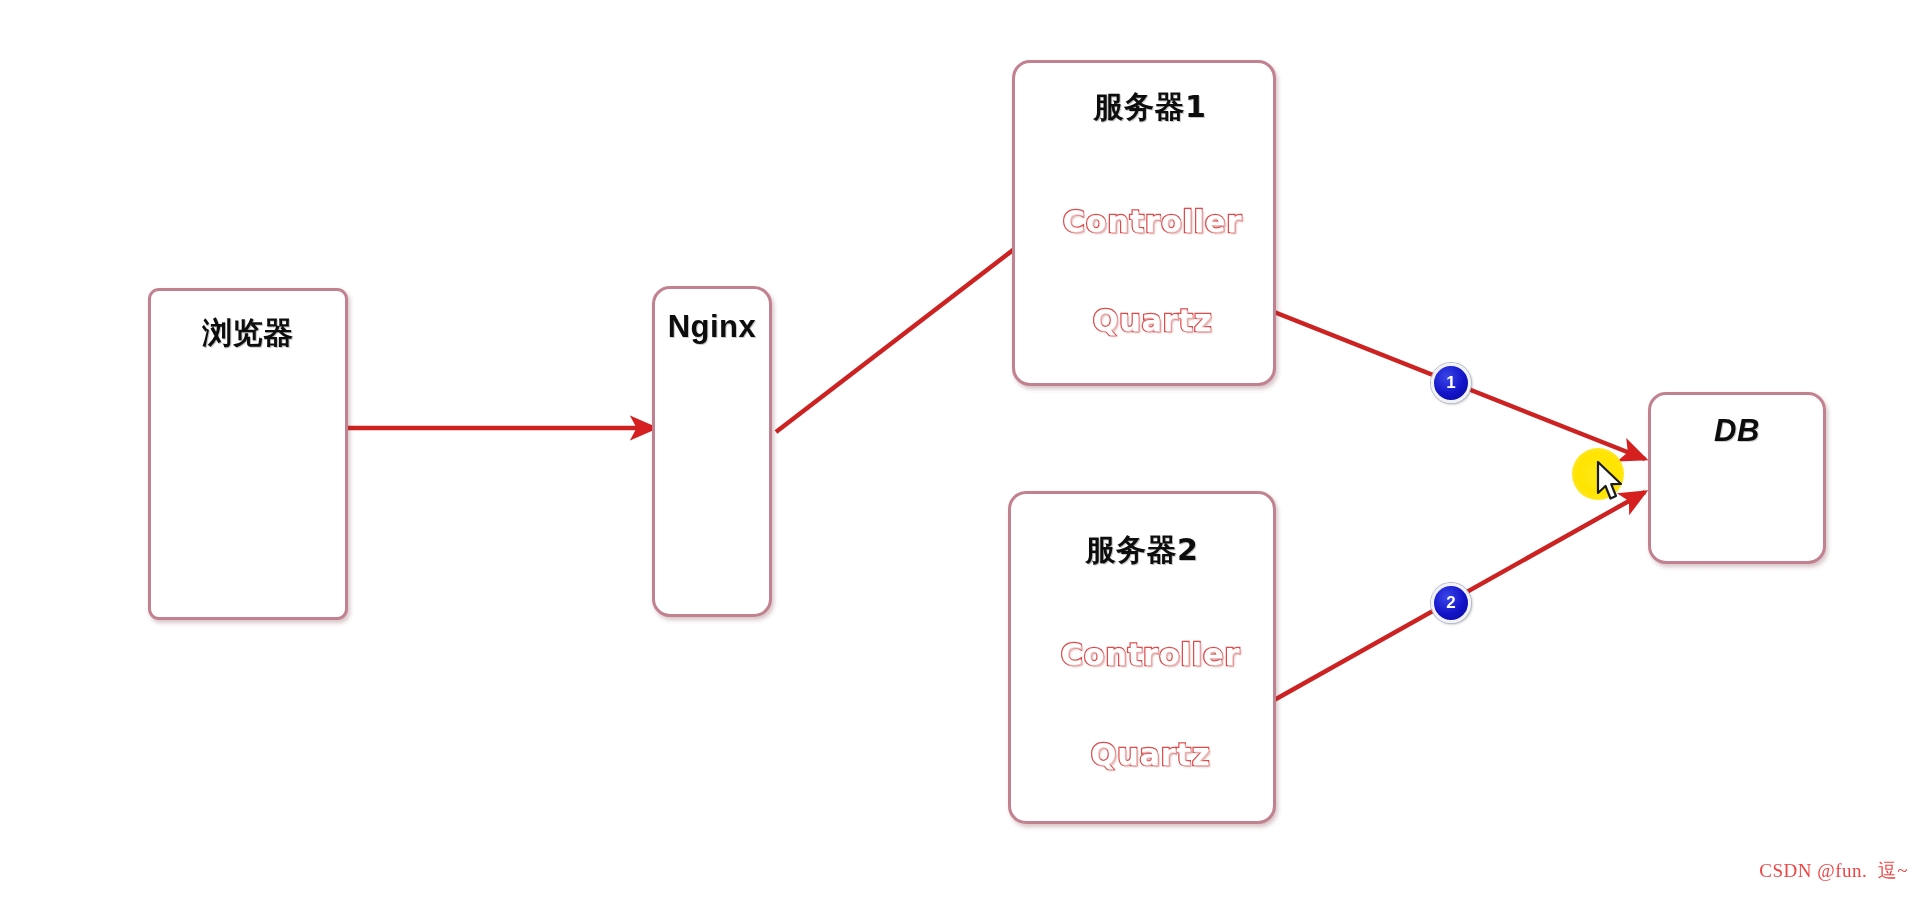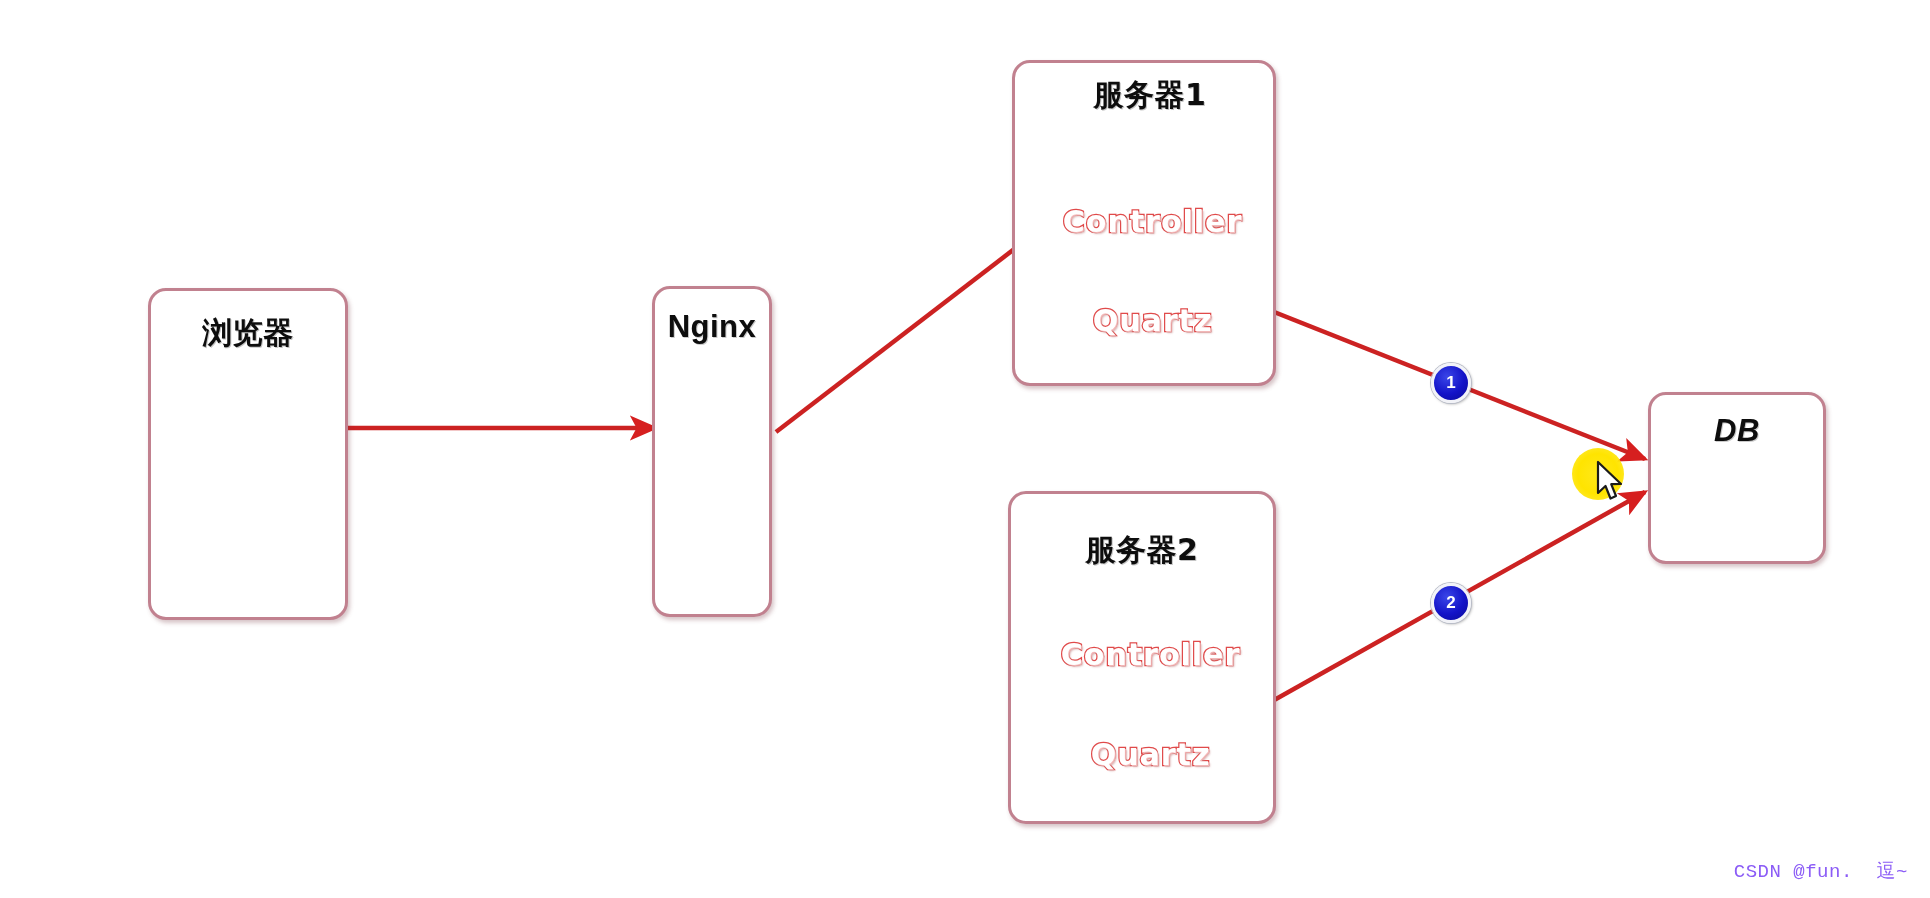--- a/index.html
+++ b/index.html
@@ -109,23 +109,23 @@
   #mouse-cursor {
     position: absolute;
     z-index: 8;
   }
 
   
   #watermark {
     position: absolute;
     right: 22px;
     bottom: 14px;
-    font-family: Liberation Mono, monospace;
+    font-family: Liberation Serif, serif;
     font-size: 19px;
-    color: #8b5cf6;
+    color: #ef4444;
     letter-spacing: 0.5px;
     white-space: pre;
     z-index: 9;
     text-align: center;
   }
 </style>
 </head>
 <body>
 
 <div id="canvas">
@@ -139,30 +139,30 @@
 
     <line x1="346" y1="428" x2="655" y2="428" stroke="#cc2222" stroke-width="4.5" marker-end="url(#arrowhead)"></line>
 
     <line x1="776" y1="432" x2="1069" y2="207" stroke="#cc2222" stroke-width="4.5" marker-end="url(#arrowhead)"></line>
 
     <line x1="1216" y1="289" x2="1645" y2="459" stroke="#cc2222" stroke-width="4.5" marker-end="url(#arrowhead)"></line>
 
     <line x1="1228" y1="726" x2="1645" y2="492" stroke="#cc2222" stroke-width="4.5" marker-end="url(#arrowhead)"></line>
   </svg>
 
-  <div class="node" style="left:148px; top:288px; width:200px; height:332px;">
+  <div class="node" style="left:148px; top:288px; width:200px; height:332px;border-radius:11px;">
     <div class="node-title title-cjk" style="top:22px;">浏览器</div>
   </div>
 
   <div class="node" style="left:652px; top:286px; width:120px; height:331px;">
     <div class="node-title title-latin" style="top:20px;">Nginx</div>
   </div>
 
   <div class="node" style="left:1012px; top:60px; width:264px; height:326px;">
-    <div class="node-title title-cjk" style="top:12px;margin-left:12px;">服务器1</div>
+    <div class="node-title title-cjk" style="top:24px;margin-left:12px;">服务器1</div>
     <div class="component" style="top:116px;">Controller</div>
     <div class="component" style="top:215px;">Quartz</div>
   </div>
 
   <div class="node" style="left:1008px; top:491px; width:268px; height:333px;">
     <div class="node-title title-cjk" style="top:18px;margin-top:18px;">服务器2</div>
     <div class="component" style="top:118px;">Controller</div>
     <div class="component" style="top:218px;">Quartz</div>
   </div>
 

